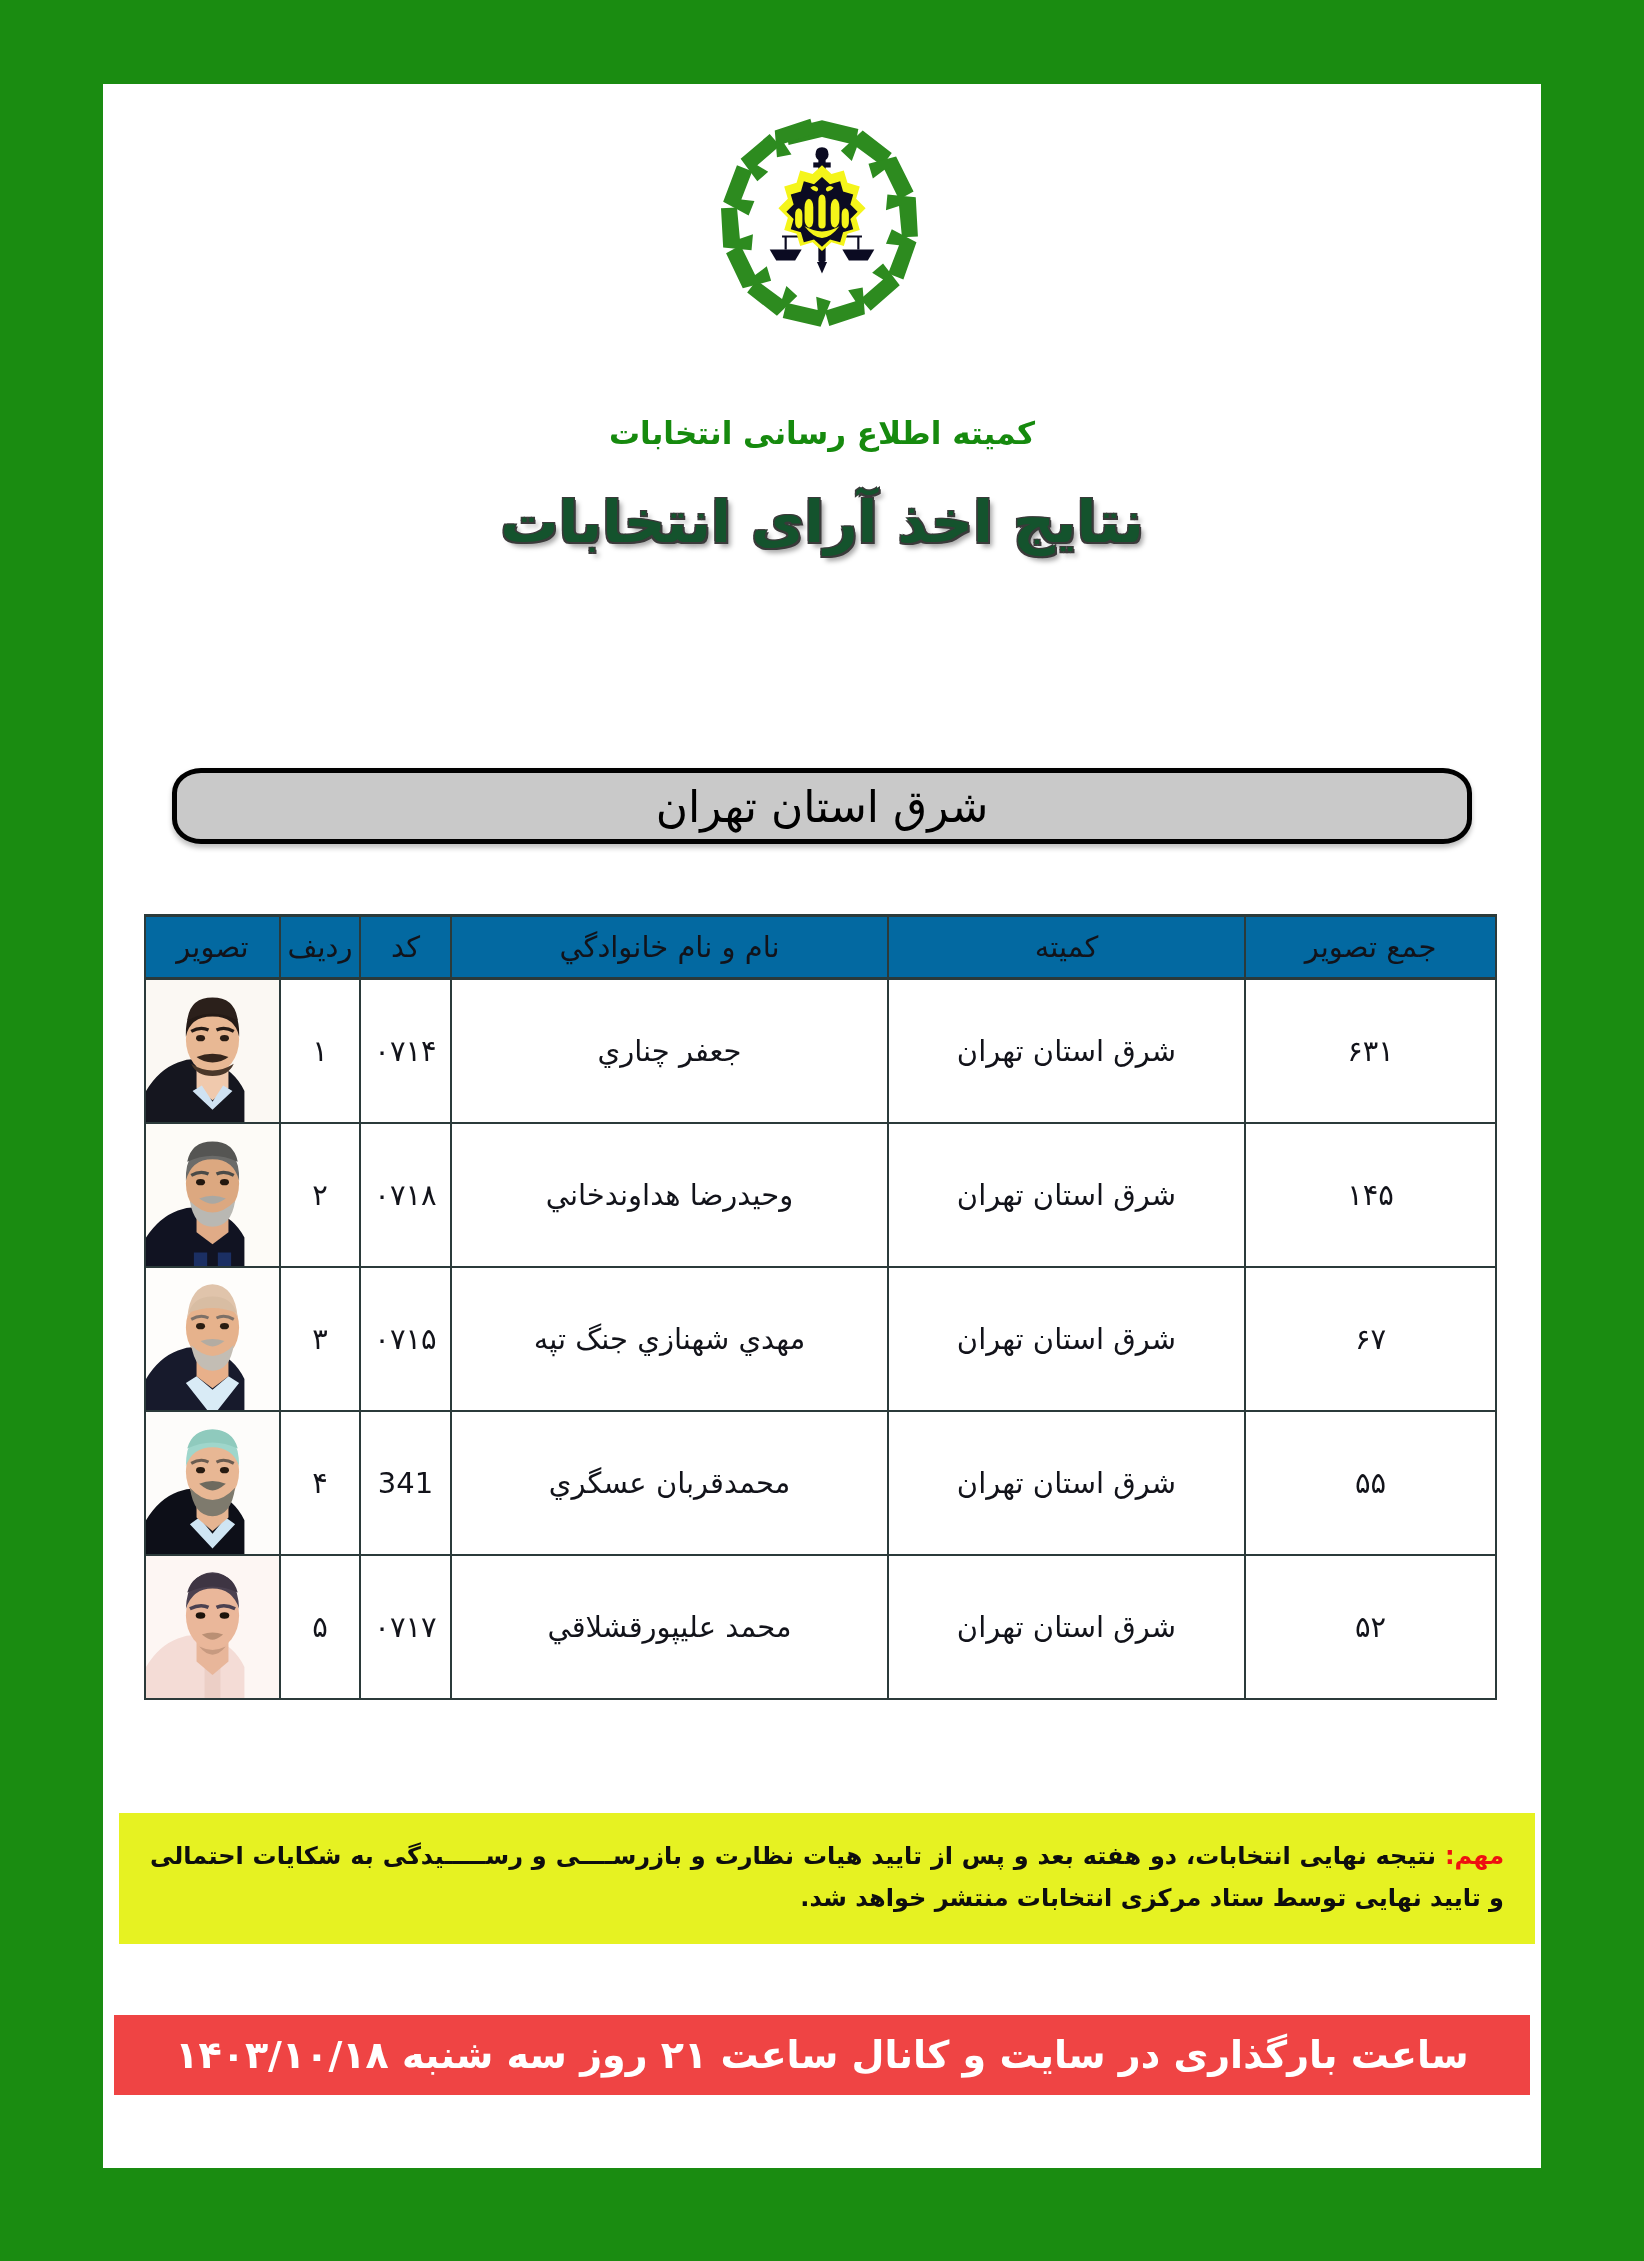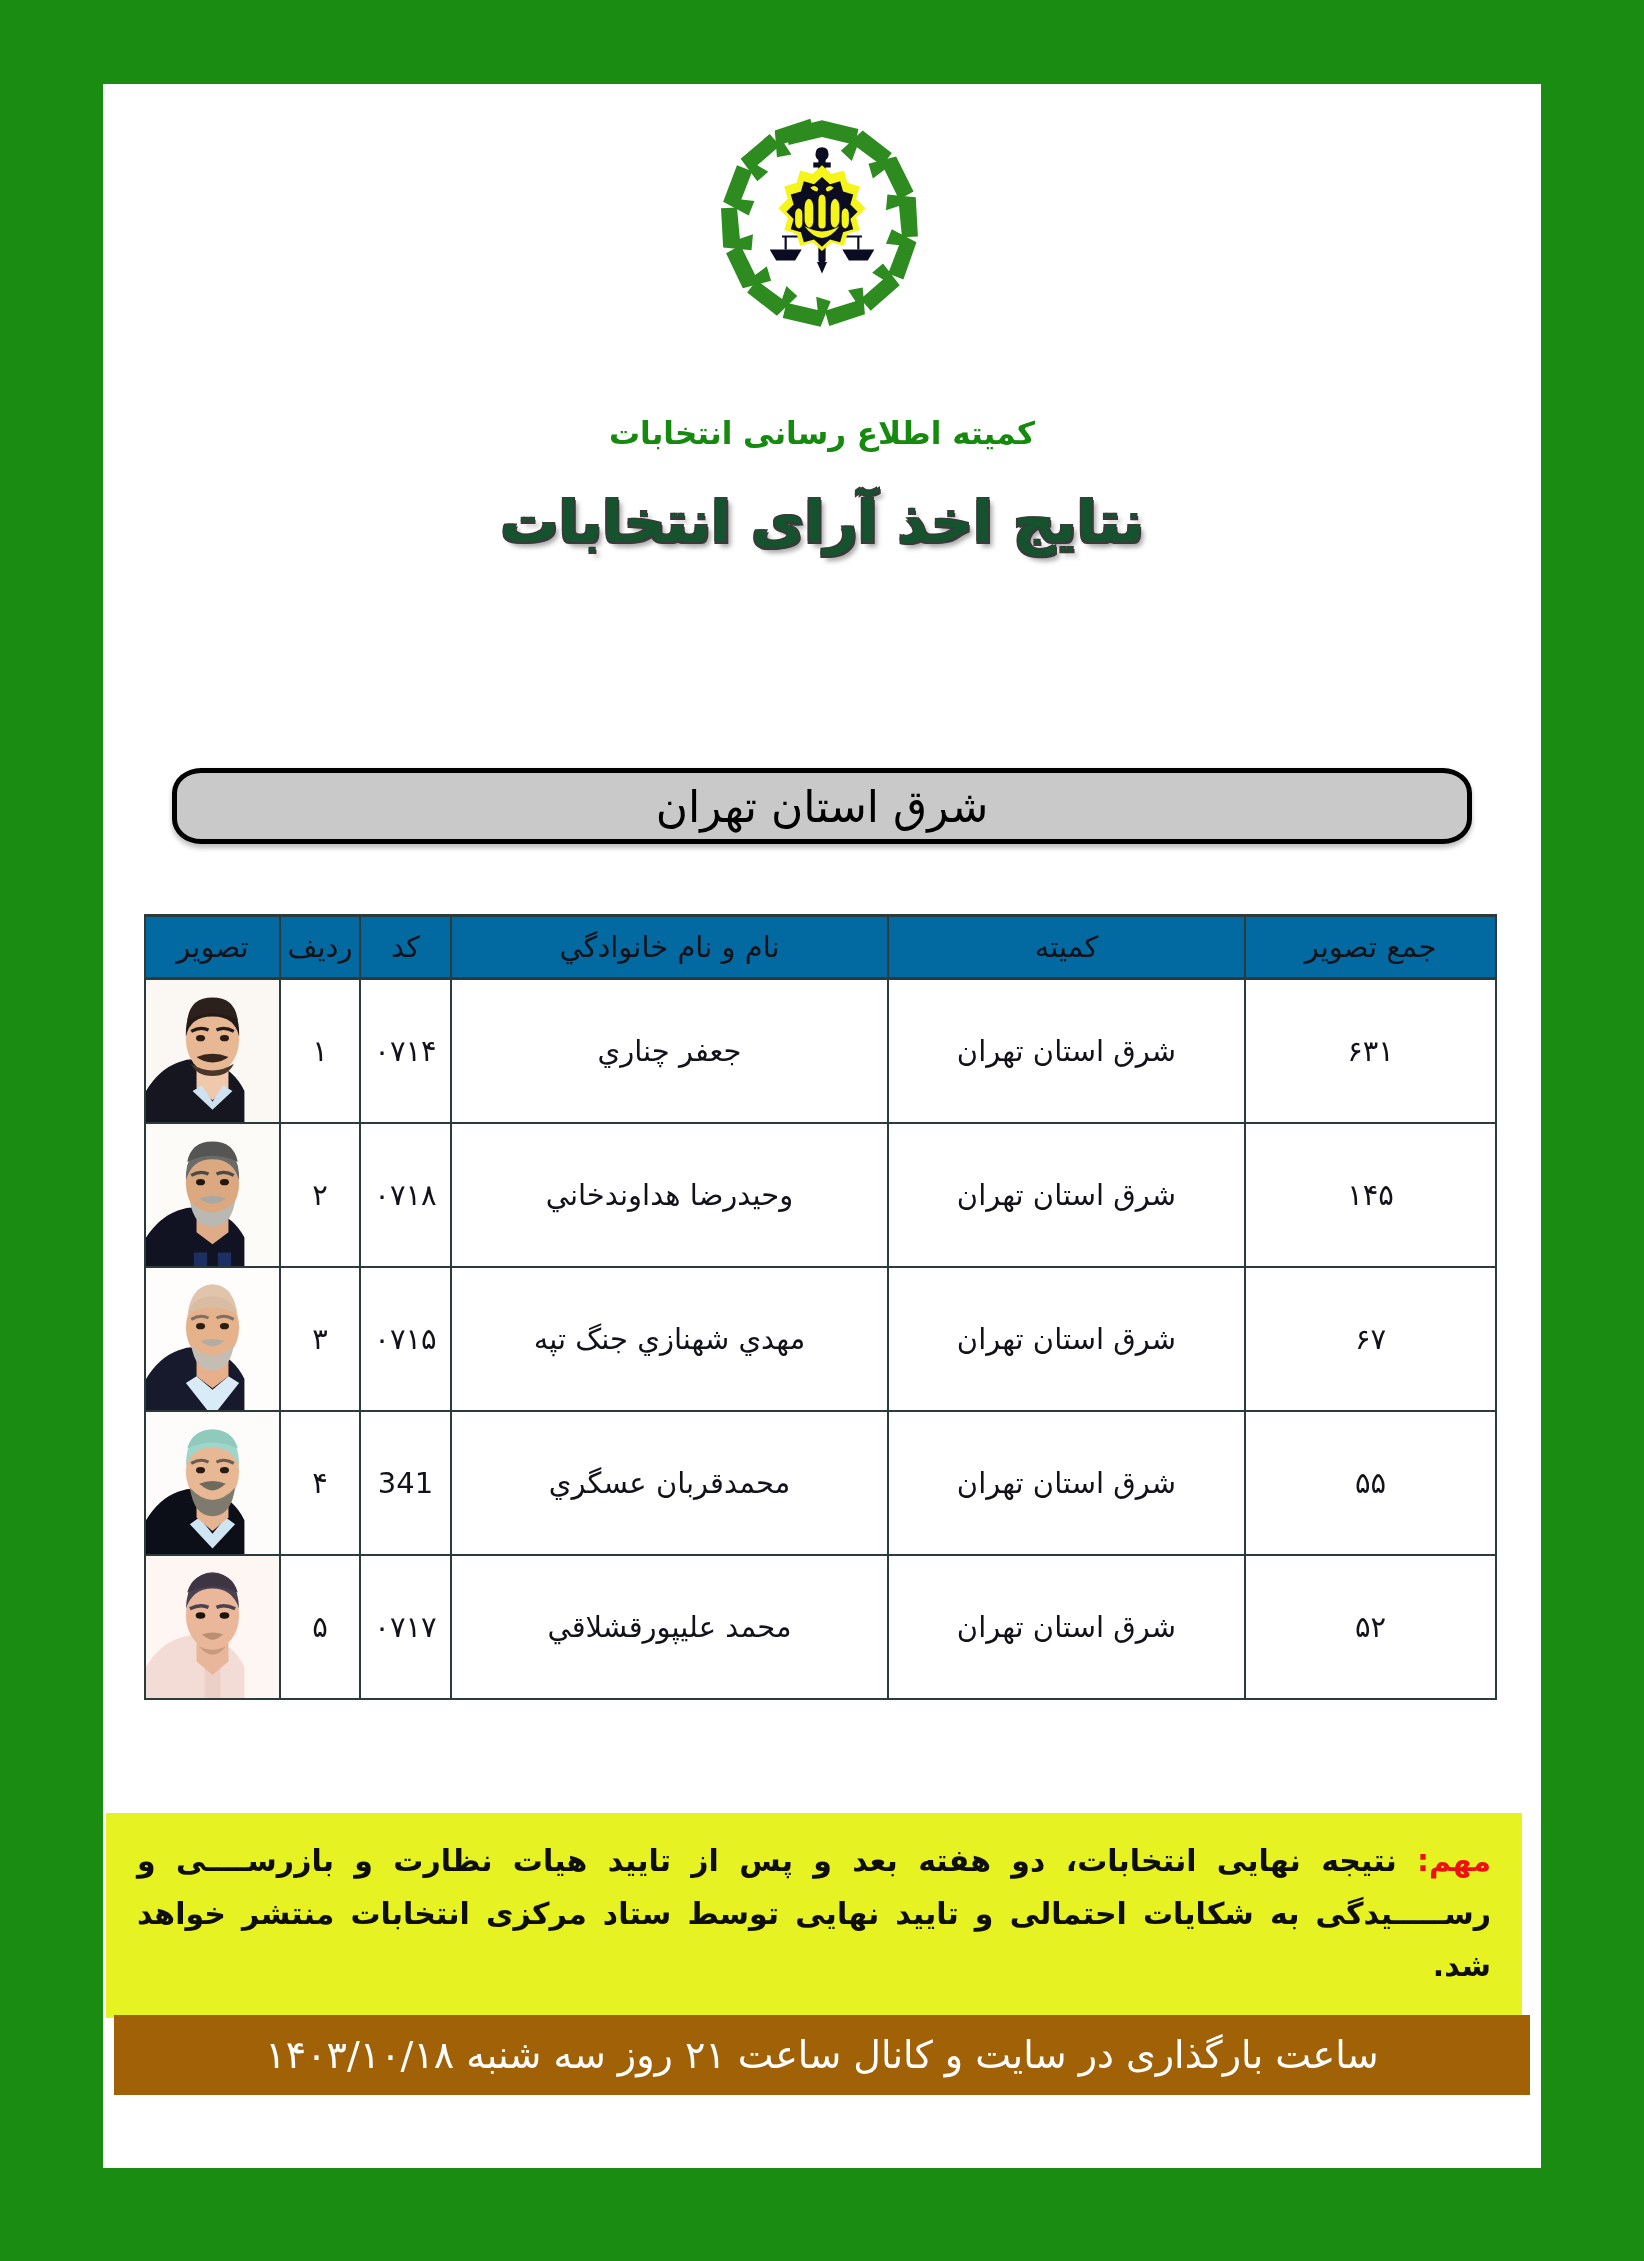--- a/index.html
+++ b/index.html
@@ -152,53 +152,53 @@
 
   .photo {
     width: 100%;
     height: 142px;
     display: block;
   }
 
   
   .notice {
     position: absolute;
-    left: 3px;
+    left: 16px;
     top: 1729px;
     width: 1416px;
     background: #e6f222;
     box-sizing: border-box;
     padding: 22px 31px 25px 31px;
     direction: rtl;
     text-align: justify;
     color: #0e0e0e;
-    font-size: 30px;
+    font-size: 24px;
     font-weight: bold;
     line-height: 1.75;
   }
   .notice .tag {
     color: #ee1111;
     font-weight: bold;
   }
 
   
   .red-banner {
     position: absolute;
     left: 11px;
     top: 1931px;
     width: 1416px;
     height: 80px;
-    background: #a16207;
+    background: #ef4444;
     color: #ffffff;
     direction: rtl;
     display: flex;
     align-items: center;
     justify-content: center;
     font-size: 38px;
-    font-weight: normal;
+    font-weight: bold;
     box-sizing: border-box;
     letter-spacing: 0.4px;
   }
 </style>
 </head>
 <body>
 
 <div class="poster">
   <div class="sheet">
 

